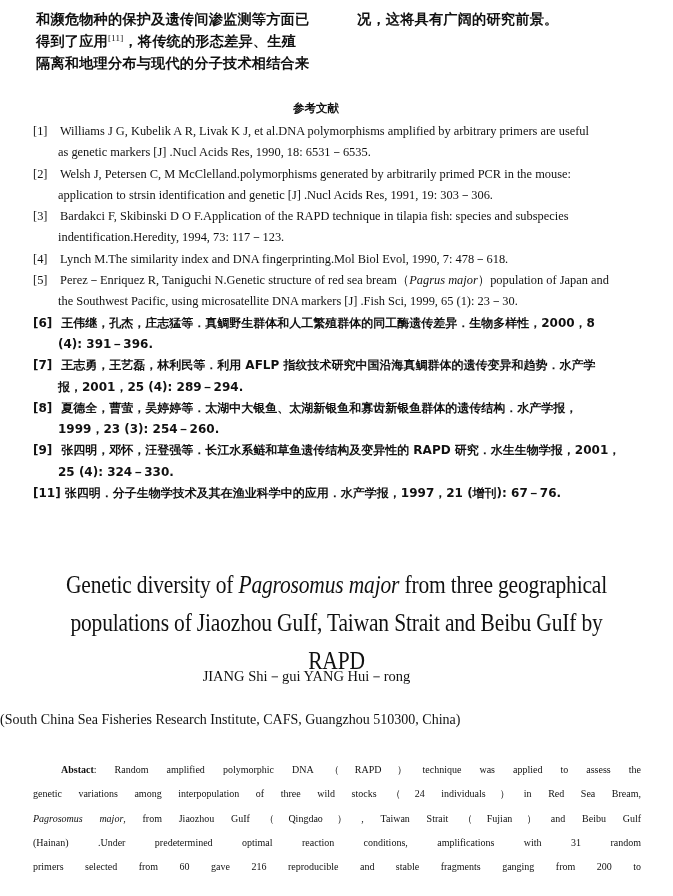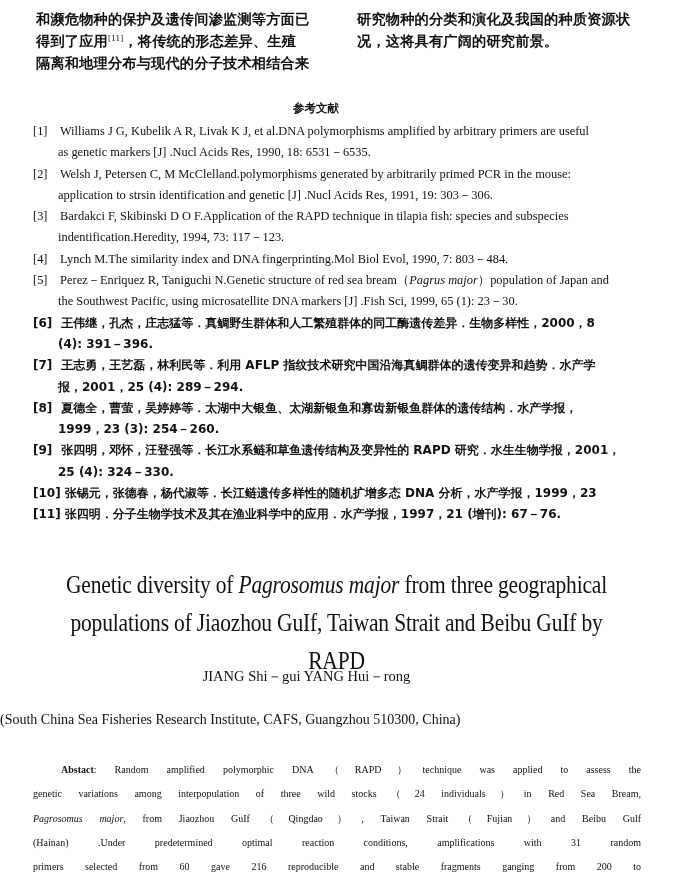--- a/index.html
+++ b/index.html
@@ -34,42 +34,41 @@
 </head>
 <body>
 
 <div class="top-cols">
   <div class="col left">
     <p>和濒危物种的保护及遗传间渗监测等方面已</p>
     <p><span>得到了应用</span><sup>[11]</sup><span>，将传统的形态差异、生殖</span></p>
     <p>隔离和地理分布与现代的分子技术相结合来</p>
   </div>
   <div class="col right">
-    <p>研究物种的分类和演化及我国的种质资源状</p>
     <p>况，这将具有广阔的研究前景。</p>
   </div>
 </div>
 
 <div class="refs-title">参考文献</div>
 
 <div class="refs">
   <div class="ref">
     <span class="line"><span class="num">[1]</span> <span>Williams J G, Kubelik A R, Livak K J, et al.DNA polymorphisms amplified by arbitrary primers are useful</span></span>
     <span class="line cont">as genetic markers [J] .Nucl Acids Res, 1990, 18: 6531－6535.</span>
   </div>
   <div class="ref">
     <span class="line"><span class="num">[2]</span> <span>Welsh J, Petersen C, M McClelland.polymorphisms generated by arbitrarily primed PCR in the mouse:</span></span>
     <span class="line cont">application to strsin identification and genetic [J] .Nucl Acids Res, 1991, 19: 303－306.</span>
   </div>
   <div class="ref">
     <span class="line"><span class="num">[3]</span> <span>Bardakci F, Skibinski D O F.Application of the RAPD technique in tilapia fish: species and subspecies</span></span>
     <span class="line cont">indentification.Heredity, 1994, 73: 117－123.</span>
   </div>
   <div class="ref">
-    <span class="line"><span class="num">[4]</span> <span>Lynch M.The similarity index and DNA fingerprinting.Mol Biol Evol, 1990, 7: 803－484.</span></span>
+    <span class="line"><span class="num">[4]</span> <span>Lynch M.The similarity index and DNA fingerprinting.Mol Biol Evol, 1990, 7: 478－618.</span></span>
   </div>
   <div class="ref">
     <span class="line"><span class="num">[5]</span> <span>Perez－Enriquez R, Taniguchi N.Genetic structure of red sea bream（</span><span class="it">Pagrus major</span><span>）population of Japan and</span></span>
     <span class="line cont">the Southwest Pacific, using microsatellite DNA markers [J] .Fish Sci, 1999, 65 (1): 23－30.</span>
   </div>
   <div class="ref zh">
     <span class="line"><span class="num">[6]</span> <span>王伟继，孔杰，庄志猛等．真鲷野生群体和人工繁殖群体的同工酶遗传差异．生物多样性，2000，8</span></span>
     <span class="line cont">(4): 391－396.</span>
   </div>
   <div class="ref zh">
@@ -78,21 +77,20 @@
   </div>
   <div class="ref zh">
     <span class="line"><span class="num">[8]</span> <span>夏德全，曹萤，吴婷婷等．太湖中大银鱼、太湖新银鱼和寡齿新银鱼群体的遗传结构．水产学报，</span></span>
     <span class="line cont">1999，23 (3): 254－260.</span>
   </div>
   <div class="ref zh">
     <span class="line"><span class="num">[9]</span> <span>张四明，邓怀，汪登强等．长江水系鲢和草鱼遗传结构及变异性的 RAPD 研究．水生生物学报，2001，</span></span>
     <span class="line cont">25 (4): 324－330.</span>
   </div>
   <div class="ref zh">
-    <span class="line"><span class="num">[10]</span> <span>张锡元，张德春，杨代淑等．长江鲢遗传多样性的随机扩增多态 DNA 分析，水产学报，1999，23</span></span>
   </div>
   <div class="ref zh">
     <span class="line"><span class="num">[11]</span> <span>张四明．分子生物学技术及其在渔业科学中的应用．水产学报，1997，21 (增刊): 67－76.</span></span>
   </div>
 </div>
 
 <div class="en-title">
   <div><span>Genetic diversity of </span><span class="it">Pagrosomus major</span><span> from three geographical</span></div>
   <div>populations of Jiaozhou GuIf, Taiwan Strait and Beibu GuIf by RAPD</div>
 </div>

